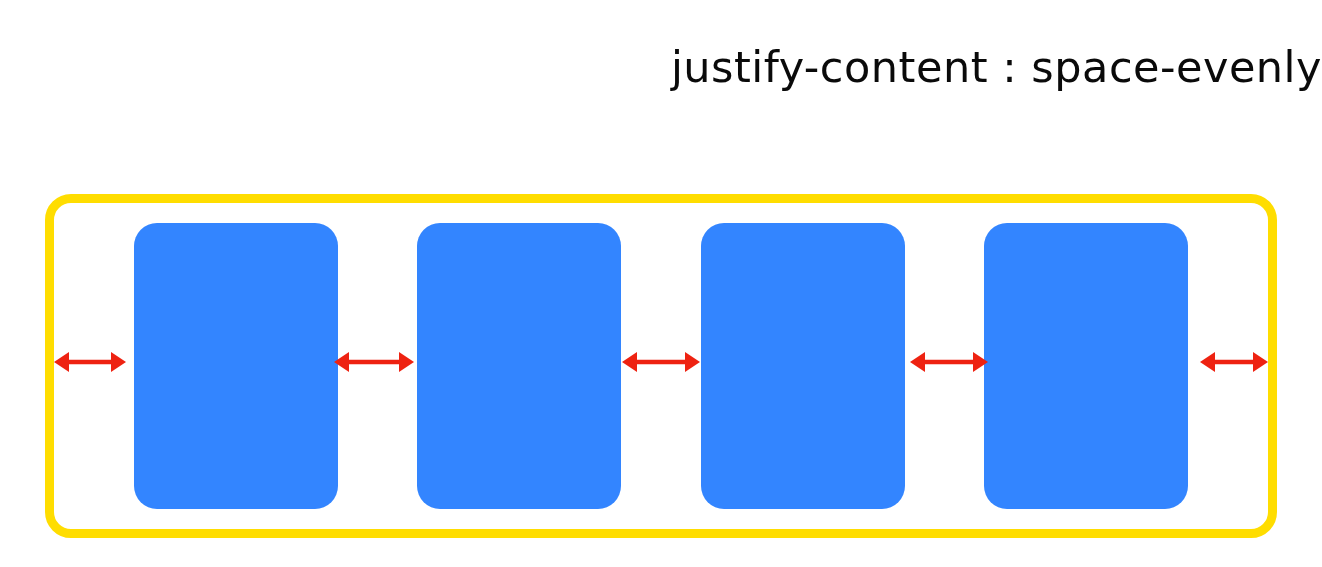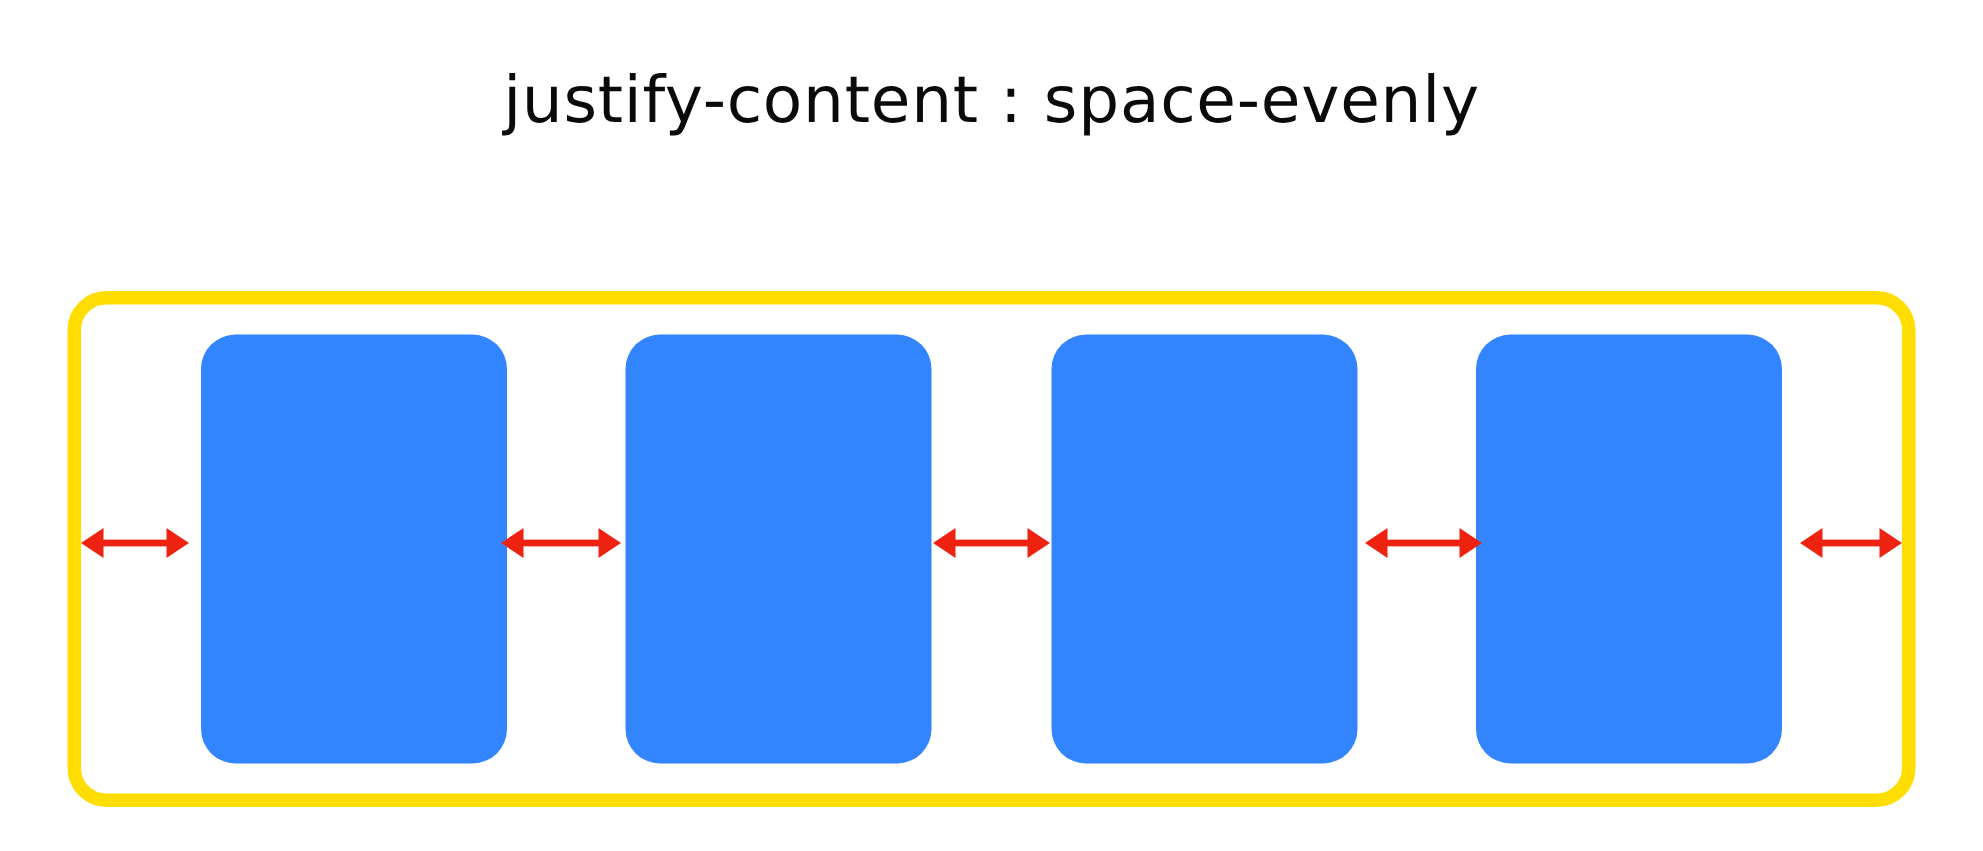--- a/index.html
+++ b/index.html
@@ -21,21 +21,21 @@
     height: 567px;
     background: #ffffff;
   }
 
   
   .title {
     position: absolute;
     left: 0;
     top: 44px;
     width: 1322px;
-    text-align: center;
+    text-align: right;
     font-size: 43px;
     font-weight: 400;
     letter-spacing: 0.5px;
     color: #0a0a0a;
     font-family: "DejaVu Sans", "Liberation Sans", sans-serif;
     white-space: nowrap;
     line-height: 1.1;
   }
 
   

